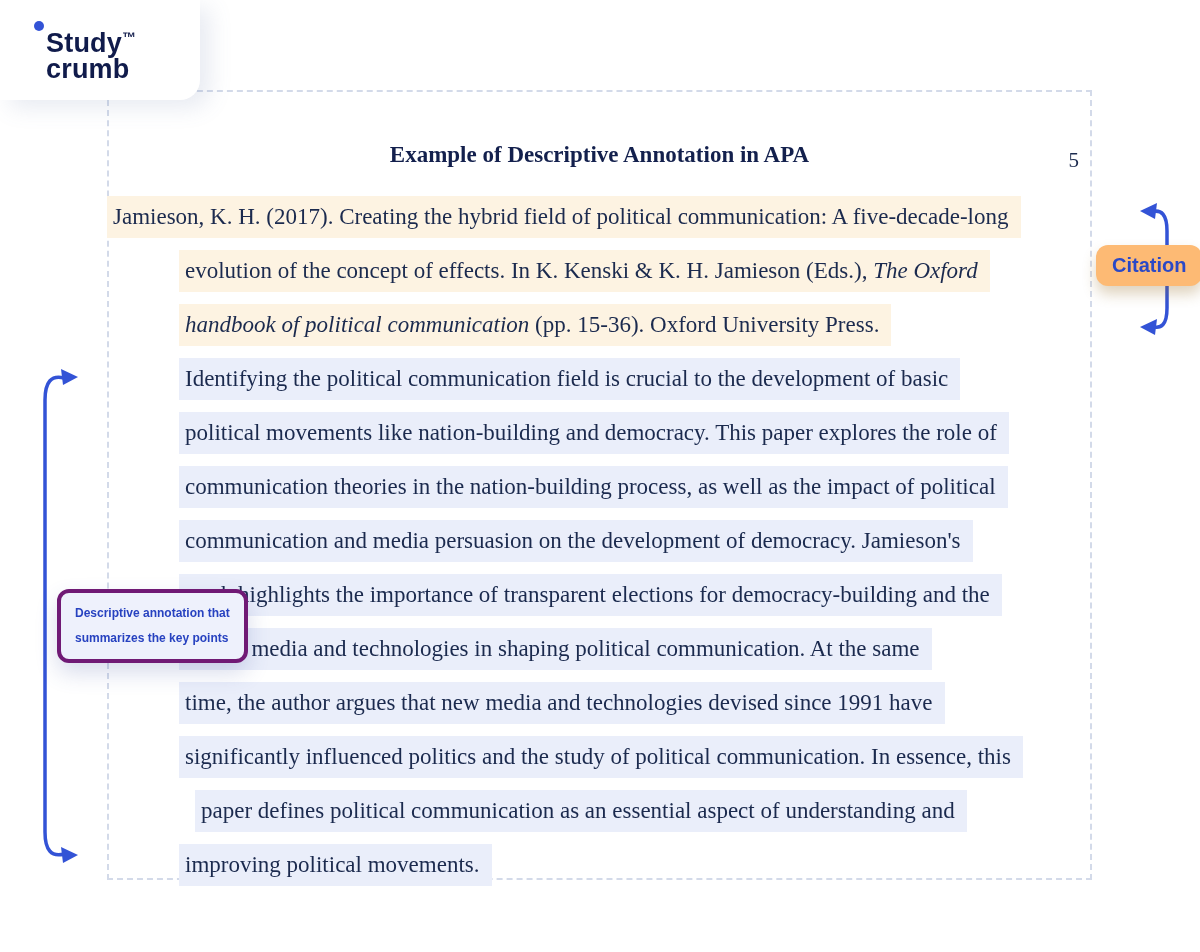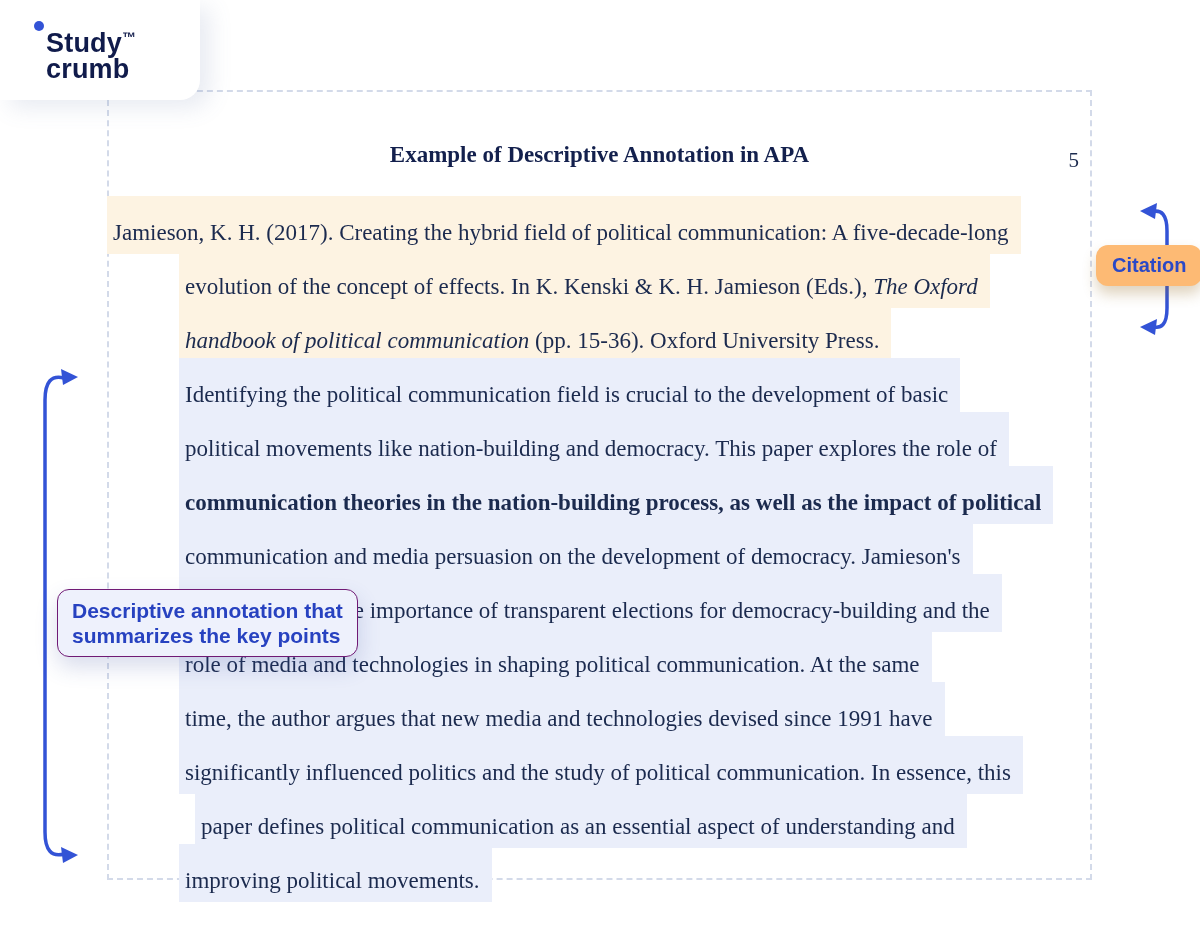--- a/index.html
+++ b/index.html
@@ -22,56 +22,56 @@
     text-align:right; font-family:"Liberation Serif", serif;
     font-size:21px; color:#1b2a4e; z-index:2;
   }
 
   .line {
     position:absolute; white-space:nowrap;
     font-family:"Liberation Serif", serif; font-size:23px; color:#1b2a4e;
     z-index:2;
   }
   .line > span.hl {
-    display:inline-block; line-height:42px; padding:16px 12px 0 6px;
+    display:inline-block; line-height:42px; padding:0 12px 0 6px;
   }
   .hl-citation { background:#fdf3e2; }
   .hl-annotation { background:#eaeefa; }
 
   
   .cit-0 { top:196px; left:107px; }
   .cit-1 { top:250px; left:179px; }
   .cit-2 { top:304px; left:179px;text-decoration:underline; }
   .ann-0 { top:358px; left:179px; }
   .ann-1 { top:412px; left:179px; }
-  .ann-2 { top:466px; left:179px;font-weight:bold; }
+  .ann-2 { top:466px; left:179px; }
   .ann-3 { top:520px; left:179px; }
   .ann-4 { top:574px; left:179px; }
   .ann-5 { top:628px; left:179px; }
   .ann-6 { top:682px; left:179px; }
   .ann-7 { top:736px; left:179px; }
   .ann-8 { top:790px; left:179px;margin-left:16px; }
   .ann-9 { top:844px; left:179px; }
 
   
   .citation-badge {
     position:absolute; left:1056px; top:245px; z-index:4;
     background:#fdba74; border-radius:12px; padding:9px 16px;
     font-weight:bold; font-size:20px; color:#2b49c6;
     box-shadow:0 8px 14px rgba(150,110,40,0.30);
     margin-left:40px;
   }
 
   
   .tooltip {
     position:absolute; left:57px; top:589px; z-index:6;
-    background:#eef1fc; border:1px solid #701a75; border-radius:12px;
+    background:#eef1fc; border:4px solid #701a75; border-radius:12px;
     padding:8px 14px;
     box-shadow:0 10px 22px rgba(60,80,160,0.20);
-    font-weight:bold; font-size:21px; line-height:25px; color:#2742c0;
+    font-weight:bold; font-size:12px; line-height:25px; color:#2742c0;
   }
 
   
   .brand-card {
     position:absolute; left:0; top:0; width:200px; height:100px; z-index:8;
     background:#ffffff; border-radius:0 0 20px 0;
     box-shadow:10px 8px 22px rgba(100,120,170,0.15);
   }
   .brand-logo {
     position:absolute; left:46px; top:24px;

